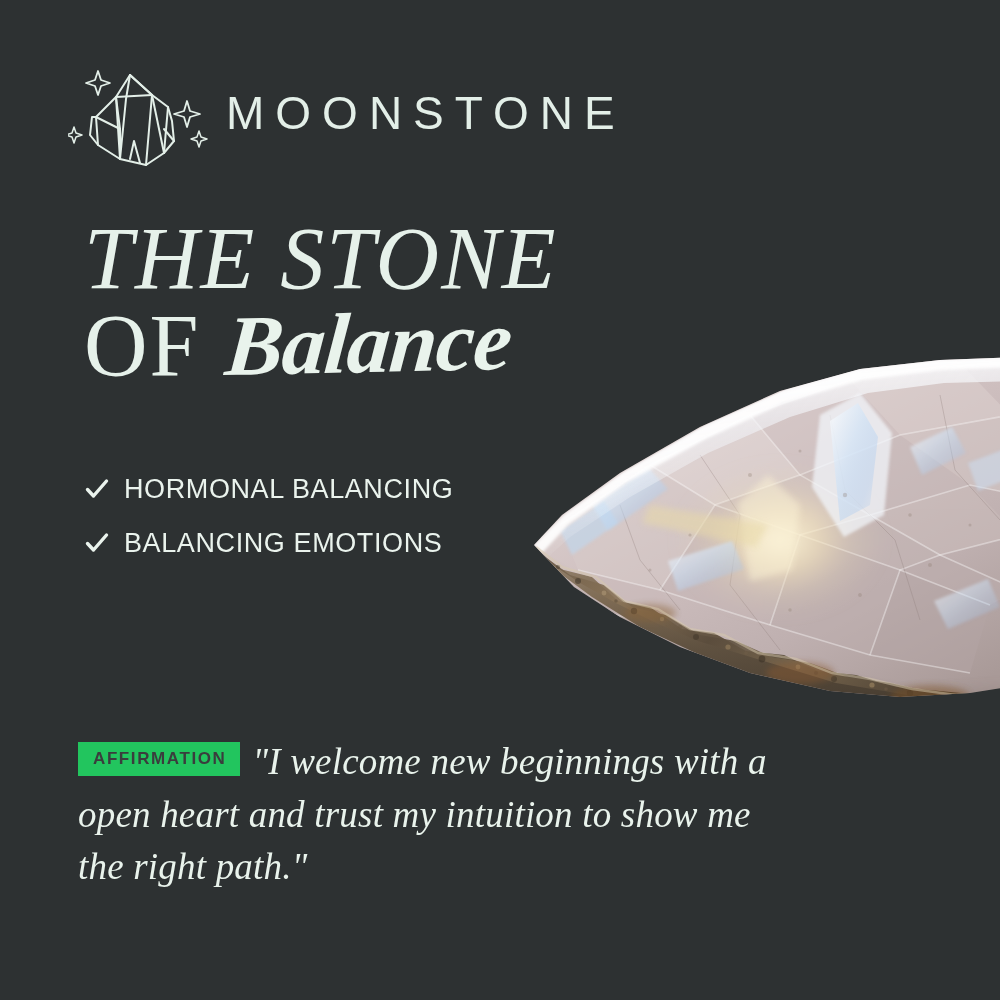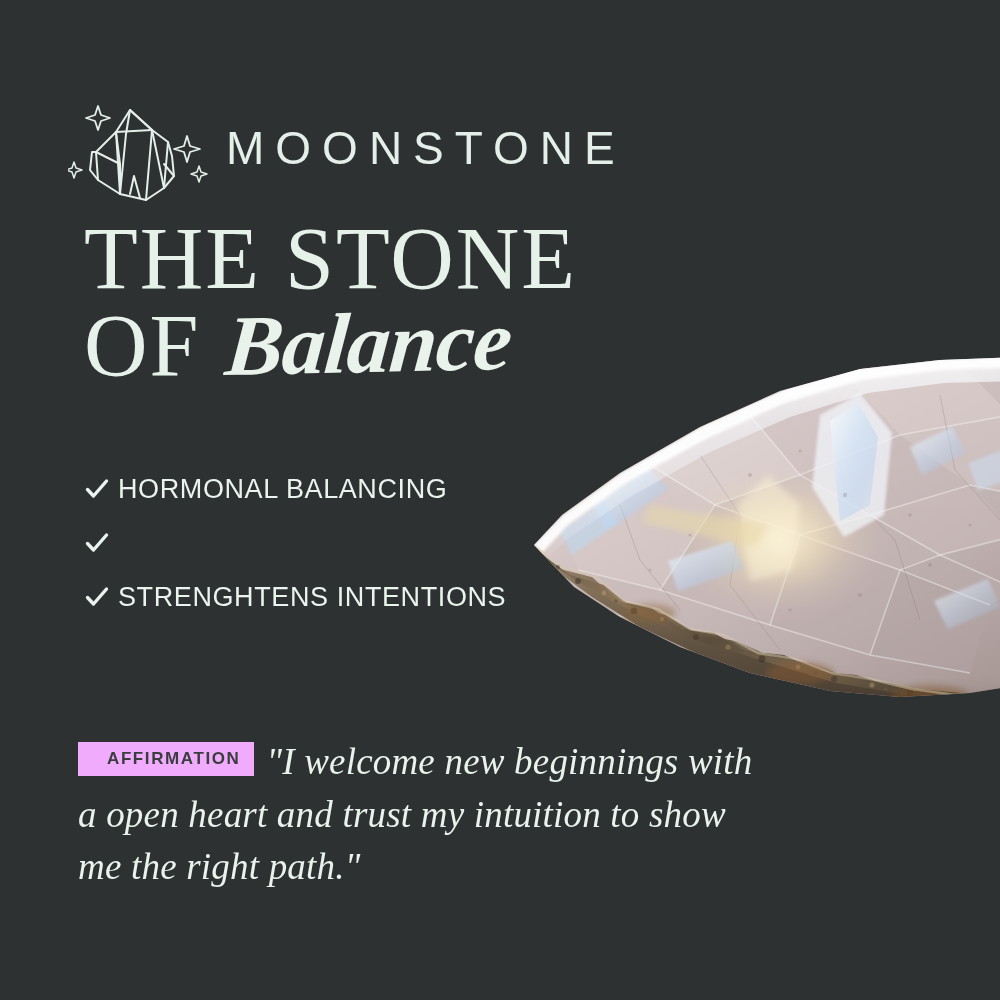--- a/index.html
+++ b/index.html
@@ -21,21 +21,21 @@
   #stone-photo{
     position:absolute;
     left:500px; top:355px;
     width:520px; height:375px;
     pointer-events:none;
   }
   #stone-photo svg{display:block;width:100%;height:100%;}
 
   
   #brand-row{
-    position:absolute; left:68px; top:90px;
+    position:absolute; left:68px; top:55px;
     display:flex; align-items:center; gap:22px;
   }
   #brand-mark{width:140px;height:116px;display:block;}
   #brand-name{
     font-family:"Liberation Sans", sans-serif;
     font-size:46px;
     font-weight:300;
     letter-spacing:11px;
     color:#e3efe8;
     white-space:nowrap;
@@ -48,20 +48,21 @@
     position:absolute; left:84px; top:218px;
     width:620px;
   }
   .head-line1{
     font-family:"Liberation Serif", serif;
     font-size:88px;
     line-height:0.94;
     letter-spacing:2px;
     color:#e6f1ea;
     white-space:nowrap;
+    font-style:italic;
   }
   .head-line2{
     display:flex;
     align-items:baseline;
     white-space:nowrap;
     margin-top:4px;
   }
   .head-of{
     font-family:"Liberation Serif", serif;
     font-size:88px;
@@ -85,21 +86,21 @@
 
   
   #benefits{
     position:absolute; left:84px; top:462px;
     width:470px;
   }
   .benefit{
     display:flex;
     align-items:center;
     height:54px;
-    gap:8px;
+    gap:14px;
   }
   .check{
     flex:0 0 auto;
     width:26px;height:26px;
     display:block;
   }
   .benefit-label{
     font-family:"Liberation Sans", sans-serif;
     font-size:27px;
     font-weight:400;
@@ -108,27 +109,27 @@
     white-space:nowrap;
   }
 
   
   #affirmation{
     position:absolute; left:78px; top:736px;
     width:700px;
   }
   #aff-badge{
     display:inline-block;
-    background:#f0abfc;
+    background:#22c55e;
     color:#3a3d3d;
     font-family:"Liberation Sans", sans-serif;
     font-size:17px;
     font-weight:700;
     letter-spacing:1.6px;
-    padding:7px 14px 7px 29px;
+    padding:7px 14px 7px 15px;
     vertical-align:middle;
     margin-right:12px;
     position:relative;
     top:-11px;
   }
   #aff-quote{
     font-family:"Liberation Serif", serif;
     font-style:italic;
     font-size:37px;
     line-height:1.42;
@@ -375,30 +376,23 @@
       </span>
       <span class="benefit-label">HORMONAL BALANCING</span>
     </div>
 
     <div class="benefit">
       <span>
         <svg class="check" viewBox="0 0 26 26" xmlns="http://www.w3.org/2000/svg">
           <path d="M3.5,13.5 L9.5,20 L22.5,5" fill="none" stroke="#eaf3ed" stroke-width="3.4" stroke-linecap="round" stroke-linejoin="round"></path>
         </svg>
       </span>
+      <span class="benefit-label">BALANCING EMOTIONS</span>
     </div>
 
-    <div class="benefit">
-      <span>
-        <svg class="check" viewBox="0 0 26 26" xmlns="http://www.w3.org/2000/svg">
-          <path d="M3.5,13.5 L9.5,20 L22.5,5" fill="none" stroke="#eaf3ed" stroke-width="3.4" stroke-linecap="round" stroke-linejoin="round"></path>
-        </svg>
-      </span>
-      <span class="benefit-label">STRENGHTENS INTENTIONS</span>
-    </div>
 
 
   </div>
 
   <div id="affirmation">
     <div id="aff-block">
       <span id="aff-badge">AFFIRMATION</span><span id="aff-quote">"I welcome new beginnings with a open heart and trust my intuition to show me the right path."</span>
     </div>
   </div>
 

